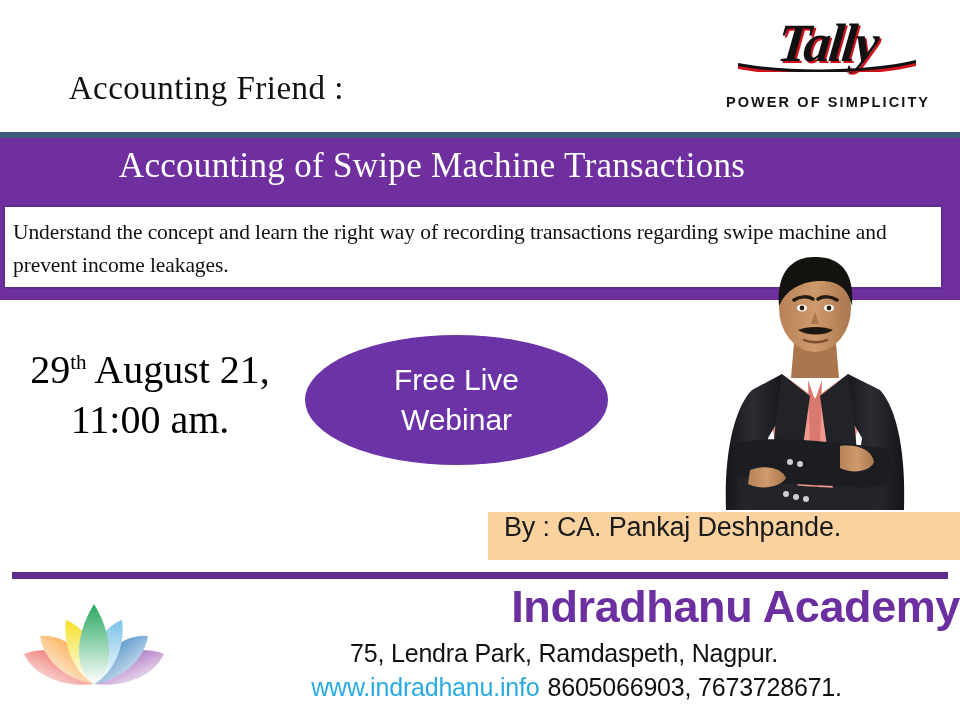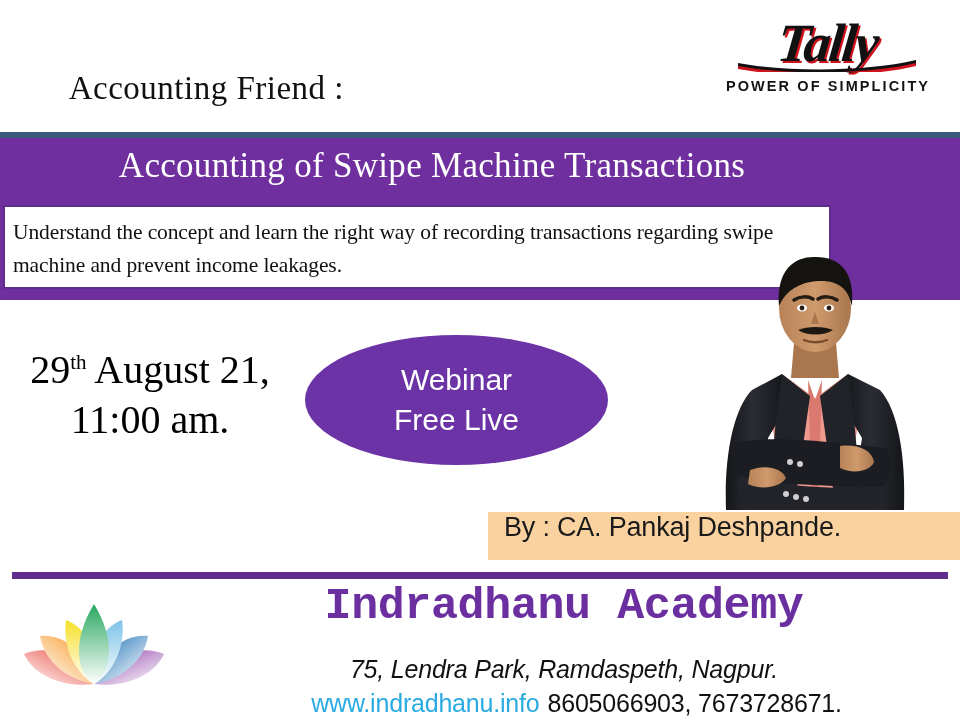--- a/index.html
+++ b/index.html
@@ -67,21 +67,21 @@
     left: 14px; bottom: 4px;
     width: 182px; height: 13px;
   }
   .tally-tagline {
     font-family: "Liberation Sans", sans-serif;
     font-weight: bold;
     font-size: 14.5px;
     letter-spacing: 2.1px;
     color: #141414;
     text-align: center;
-    margin-top: 2px;
+    margin-top: 18px;
   }
 
   
   .top-rule {
     position: absolute;
     left: 0; top: 132px;
     width: 960px; height: 6px;
     background: #3c5b7b;
   }
 
@@ -100,21 +100,21 @@
     font-family: "Liberation Serif", serif;
     font-size: 35px;
     color: #ffffff;
     letter-spacing: 0.3px;
   }
 
   
   .desc-box {
     position: absolute;
     left: 3px; top: 205px;
-    width: 828px;
+    width: 940px;
     height: 84px;
     background: #ffffff;
     border: 2px solid #5f2d8e;
     box-sizing: border-box;
     padding: 9px 8px 0 8px;
   }
   .desc-text {
     font-family: "Liberation Serif", serif;
     font-size: 21.5px;
     color: #101010;
@@ -198,34 +198,34 @@
     left: 18px; top: 592px;
     width: 152px; height: 104px;
   }
   .footer-text {
     position: absolute;
     left: 168px; top: 583px;
     width: 792px;
     text-align: center;
   }
   .academy-name {
-    font-family: Liberation Mono, monospace;
+    font-family: Liberation Sans, sans-serif;
     font-weight: bold;
     font-size: 45px;
     color: #6b2fa0;
     line-height: 1.08;
     letter-spacing: -0.4px;
+    text-align: right;
   }
   .academy-address {
     font-family: "Liberation Sans", sans-serif;
     font-size: 25px;
     color: #111111;
-    margin-top: 23px;
+    margin-top: 7px;
     letter-spacing: -0.2px;
-    font-style: italic;
   }
   .academy-contact {
     margin-top: 5px;
     font-family: "Liberation Sans", sans-serif;
     font-size: 25px;
     letter-spacing: -0.2px;
     white-space: nowrap;
   }
   .academy-contact .site {
     color: #29abe2;
@@ -268,22 +268,22 @@
   <div class="desc-box">
     <div class="desc-text">Understand the concept and learn the right way of recording transactions regarding swipe machine and prevent income leakages.</div>
   </div>
 
   <div class="date-block">
     <span class="l1"><span>29</span><sup>th</sup><span> August 21,</span></span>
     <span class="l3">11:00 am.</span>
   </div>
 
   <div class="webinar-ellipse">
+    <span>Free Live</span>
     <span>Webinar</span>
-    <span>Free Live</span>
   </div>
 
   <svg class="speaker-photo" viewBox="0 0 250 300">
     <defs>
       <linearGradient id="suitGrad" x1="0" y1="0" x2="1" y2="0">
         <stop offset="0%" stop-color="#15161a"></stop>
         <stop offset="45%" stop-color="#2b2d33"></stop>
         <stop offset="100%" stop-color="#141519"></stop>
       </linearGradient>
       <linearGradient id="skinGrad" x1="0" y1="0" x2="1" y2="0">

